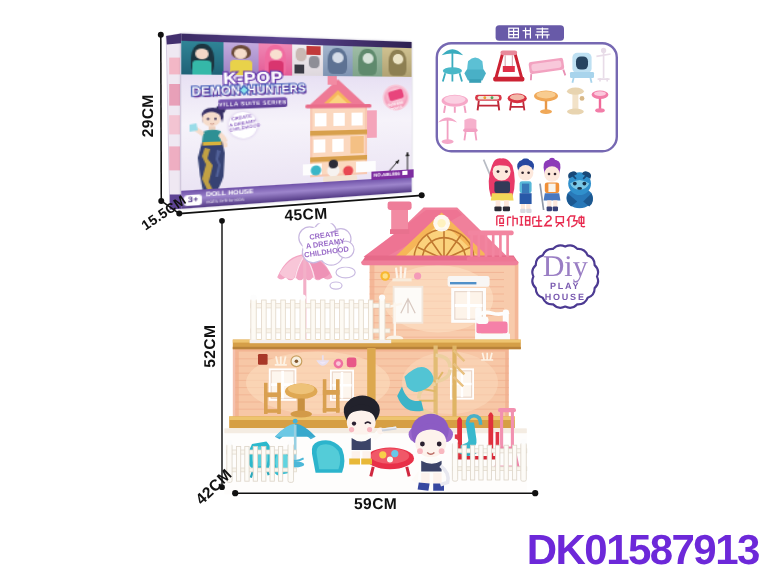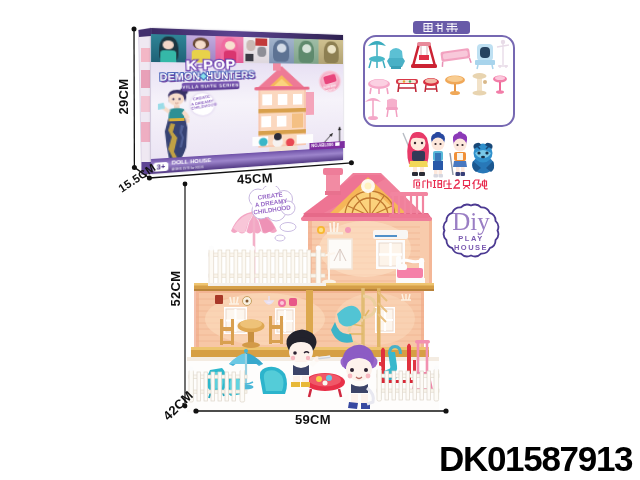--- a/index.html
+++ b/index.html
@@ -742,15 +742,15 @@
 
 <div class="dim" style="left:291px;top:412px;width:44px;text-align:center;">59CM</div>
 
 <svg class="abs" style="left:441px;top:203px;" width="60" height="56" viewBox="0 0 60 56">
   <path d="M30.0,2.5 Q35.8,-0.2 40.1,4.4 Q46.5,4.1 48.7,9.8 Q54.7,11.8 54.5,17.9 Q59.1,22.0 56.5,27.5 Q59.1,33.0 54.5,37.1 Q54.7,43.2 48.7,45.2 Q46.5,50.9 40.1,50.6 Q35.8,55.2 30.0,52.5 Q24.2,55.2 19.9,50.6 Q13.5,50.9 11.3,45.2 Q5.3,43.2 5.5,37.1 Q0.9,33.0 3.5,27.5 Q0.9,22.0 5.5,17.9 Q5.3,11.8 11.3,9.8 Q13.5,4.1 19.9,4.4 Q24.2,-0.2 30.0,2.5 Z" fill="#fff" stroke="#4c3a92" stroke-width="1.8"></path>
   <text x="30" y="27" text-anchor="middle" font-family="Liberation Serif,serif" font-size="25" fill="#9a7ec4">Diy</text>
   <text x="30" y="38" text-anchor="middle" font-family="Liberation Sans,sans-serif" font-size="7.5" font-weight="bold" fill="#7a5ab0" letter-spacing="1.5">PLAY</text>
   <text x="30" y="47" text-anchor="middle" font-family="Liberation Sans,sans-serif" font-size="7.5" font-weight="bold" fill="#7a5ab0" letter-spacing="1.5">HOUSE</text>
 </svg>
 
-<div class="abs" style="left:439px;top:438.5px;width:200px;font-weight:bold;font-size:35px;color:#000000;letter-spacing:-1.3px;">DK01587913</div>
+<div class="abs" style="left:439px;top:438.5px;width:200px;font-weight:bold;font-size:35px;color:#6d28d9;letter-spacing:-1.3px;">DK01587913</div>
 
 </div>
 
 </body></html>

